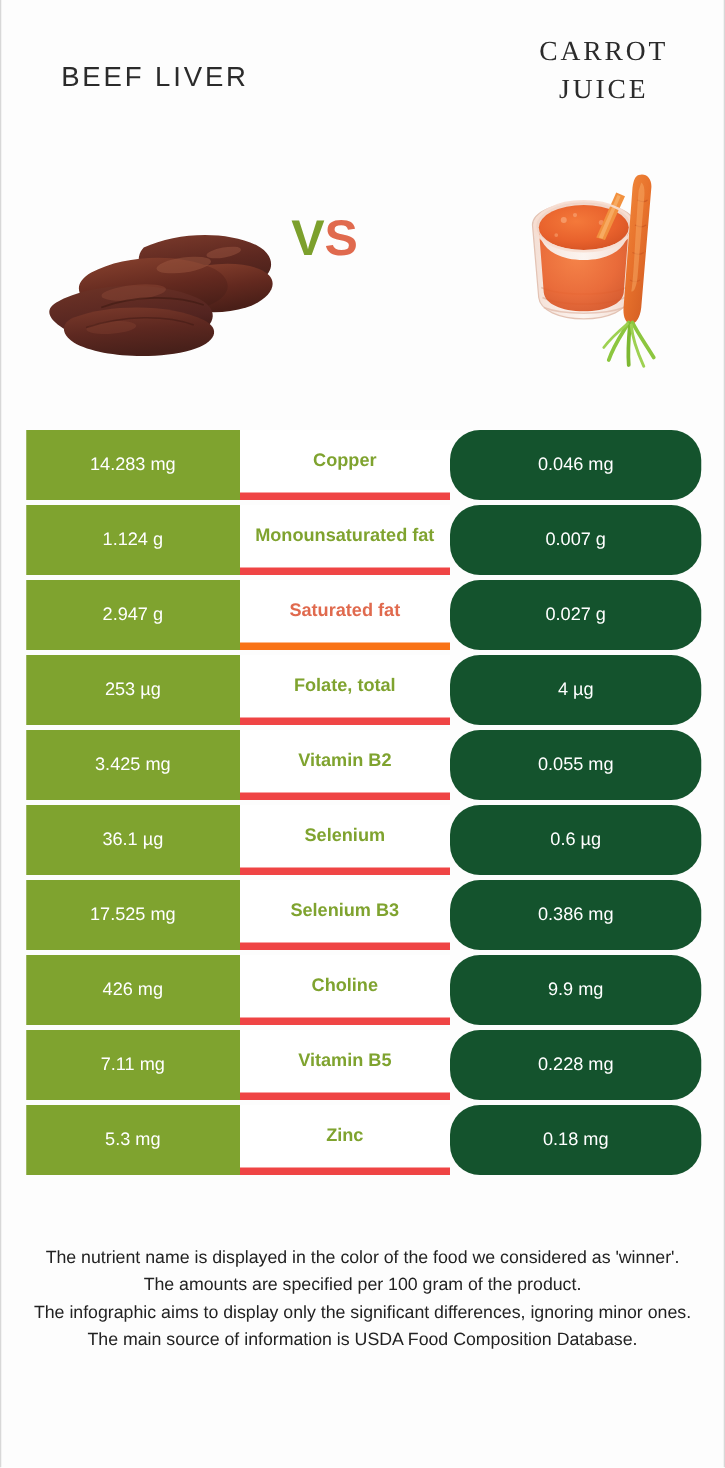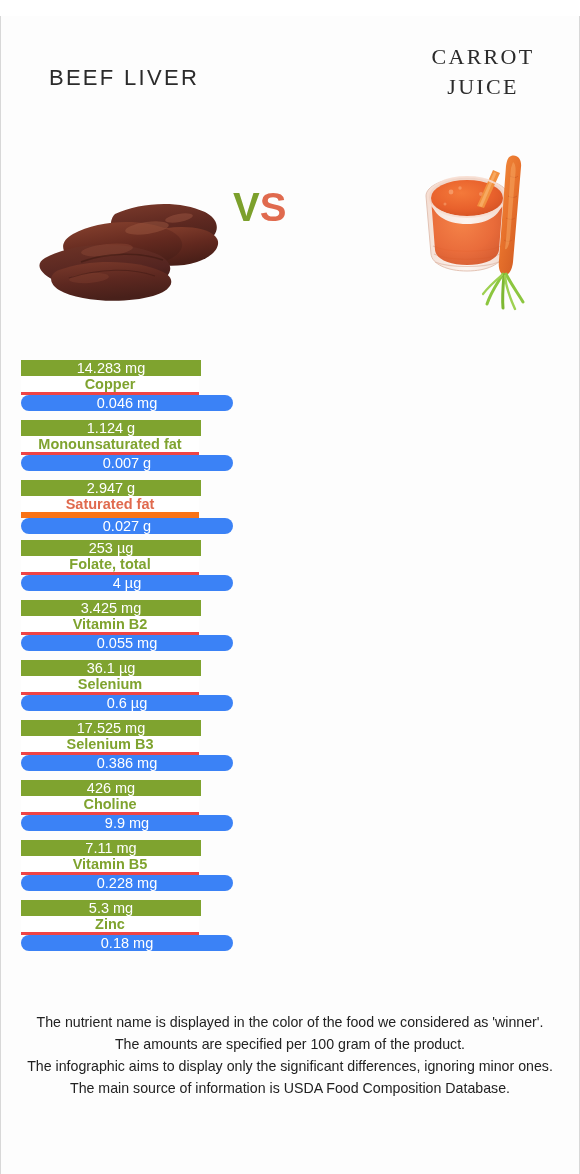--- a/index.html
+++ b/index.html
@@ -21,21 +21,20 @@
     background: #fdfdfd;
     box-sizing: border-box;
     border-left: 1px solid #d8d8d8;
     border-right: 1px solid #d8d8d8;
   }
 
   
   .header {
     position: relative;
     height: 310px;
-    margin-top: 16px;
   }
   .title {
     position: absolute;
     font-family: "Liberation Sans", sans-serif;
     font-weight: 300;
     color: #2b2b2b;
     text-transform: uppercase;
     letter-spacing: 2.3px;
     font-size: 22px;
     line-height: 30px;
@@ -88,21 +87,20 @@
   .table {
     position: absolute;
     left: 20px;
     top: 344px;
     width: 540px;
   }
   .row {
     display: flex;
     height: 56px;
     margin-bottom: 4px;
-    flex-direction: column;
   }
   .cell {
     display: flex;
     align-items: center;
     justify-content: center;
     box-sizing: border-box;
     font-size: 14.5px;
   }
   .cell-left {
     width: 180px;
@@ -110,29 +108,29 @@
     color: #ffffff;
   }
   .cell-mid {
     width: 178px;
     background: #ffffff;
     font-weight: bold;
     position: relative;
   }
   .cell-mid.win-green {
     color: #7FA32F;
-    border-bottom: 3px solid #ef4444;
+    border-bottom: 6px solid #ef4444;
   }
   .cell-mid.win-orange {
     color: #E06A4E;
     border-bottom: 6px solid #f97316;
   }
   .cell-right {
     width: 212px;
-    background: #3b82f6;
+    background: #14532d;
     color: #ffffff;
     border-radius: 24px;
   }
 
   
   .footer {
     position: absolute;
     left: 0;
     right: 0;
     top: 995px;

